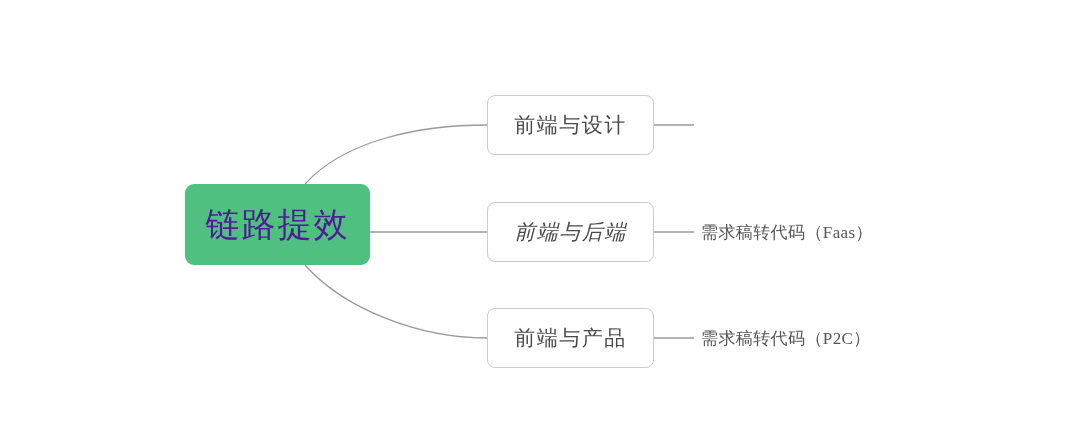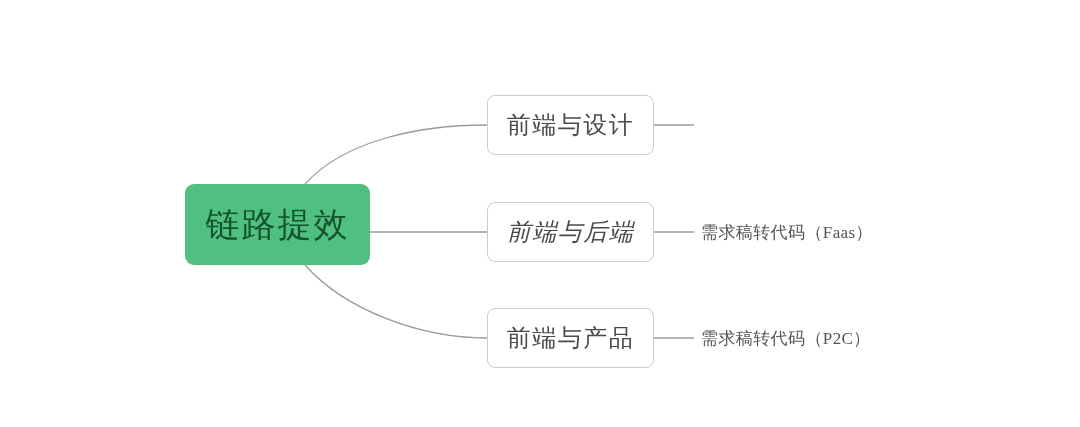--- a/index.html
+++ b/index.html
@@ -37,21 +37,21 @@
     height: 81px;
     border-radius: 9px;
     display: flex;
     align-items: center;
     justify-content: center;
     box-sizing: border-box;
   }
   .root-label {
     font-size: 34px;
     letter-spacing: 2px;
-    color: #14532d;
+    color: #4c1d95;
     line-height: 1;
     white-space: nowrap;
   }
 
   
   .branch-node {
     position: absolute;
     left: 487px;
     width: 167px;
     height: 60px;
@@ -60,21 +60,21 @@
     border: 1px solid #cccccc;
     border-radius: 8px;
     display: flex;
     align-items: center;
     justify-content: center;
   }
   .branch-node.n0 { top: 95px; }
   .branch-node.n1 { top: 202px; font-style: italic; }
   .branch-node.n2 { top: 308px; }
   .branch-label {
-    font-size: 24px;
+    font-size: 21px;
     letter-spacing: 1.5px;
     color: #4a4a4a;
     line-height: 1;
     white-space: nowrap;
   }
 
   
   .leaf-text {
     position: absolute;
     left: 701px;

